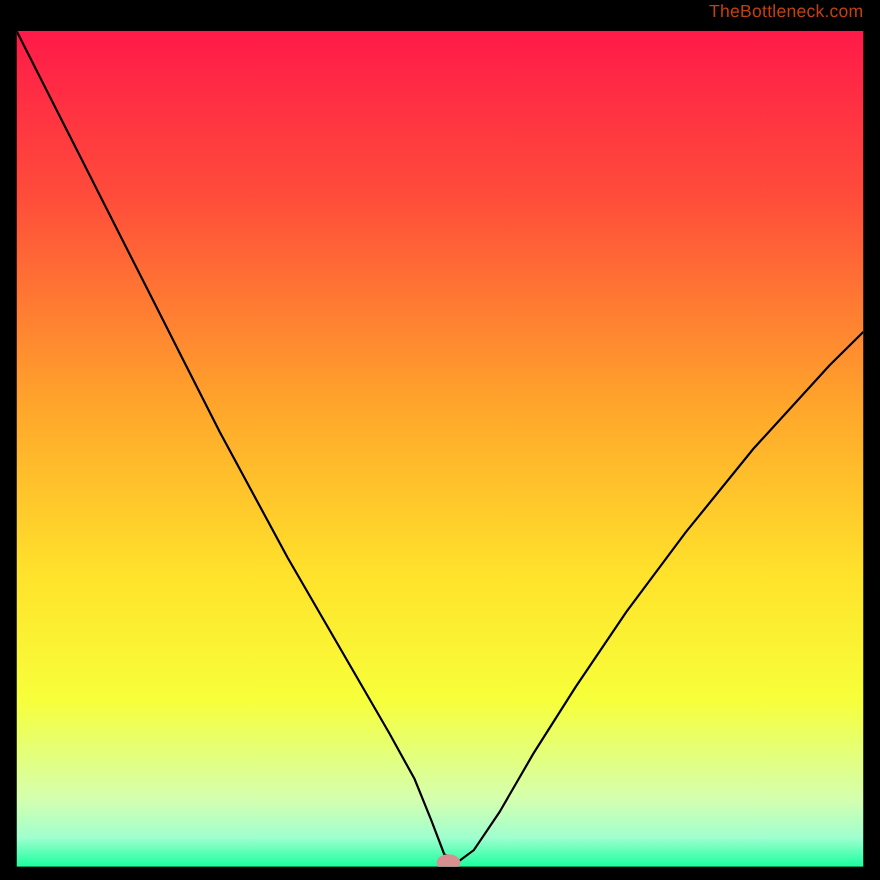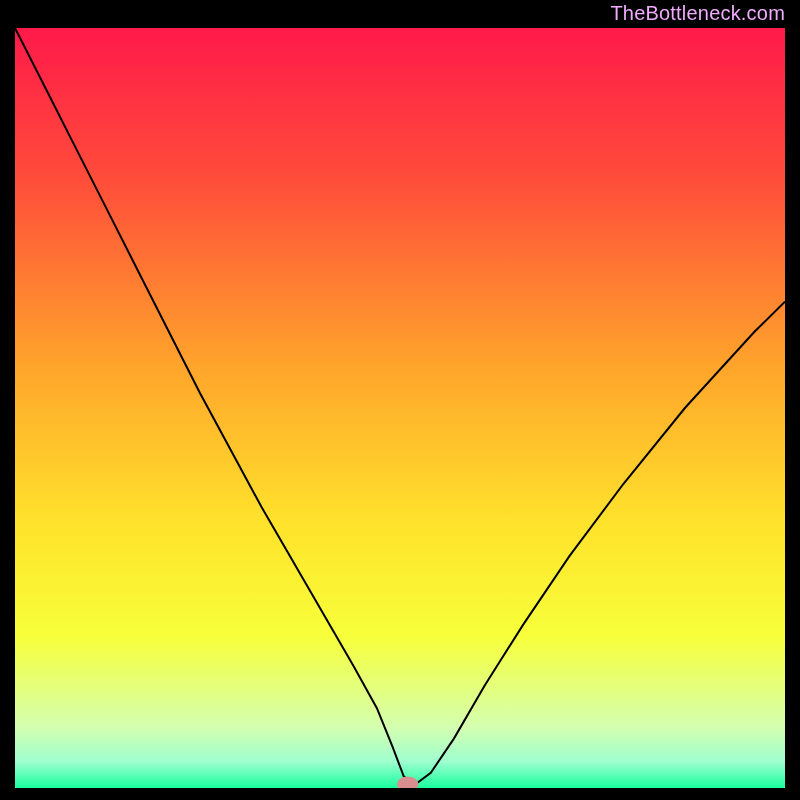--- a/index.html
+++ b/index.html
@@ -23,22 +23,22 @@
     position: absolute;
     left: 0;
     top: 0;
     width: 770px;
     height: 760px;
   }
   .watermark {
     position: absolute;
     top: 2px;
     right: 15px;
-    color: #f0abfc;
-    font-size: 20px;
+    color: #c2410c;
+    font-size: 16px;
     font-weight: 500;
     letter-spacing: 0.2px;
   }
   svg { display: block; }
 </style>
 </head>
 <body>
 
 <div class="watermark">TheBottleneck.com</div>
 

